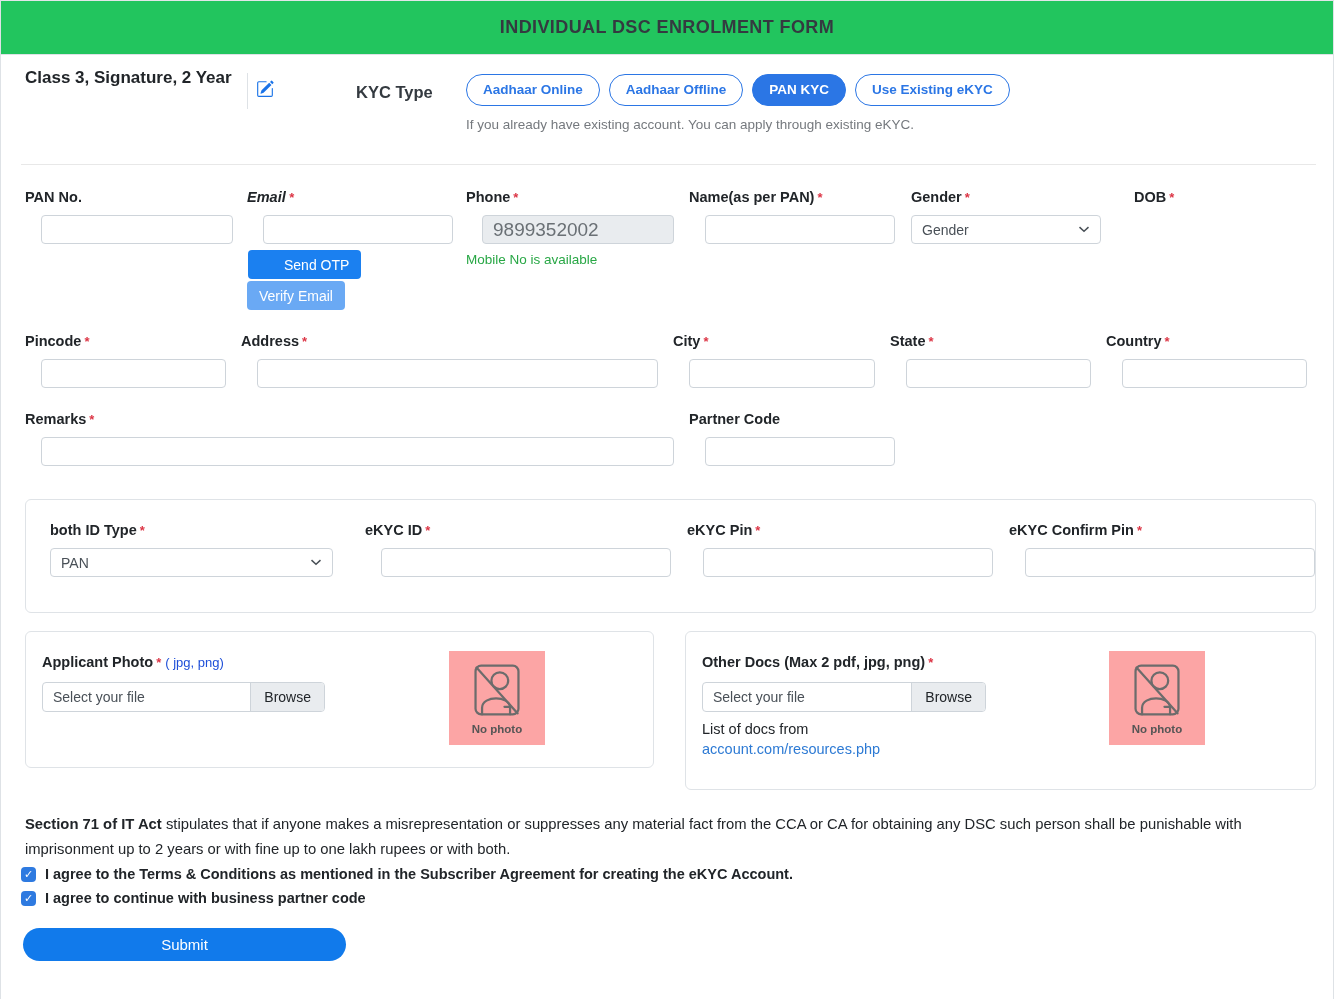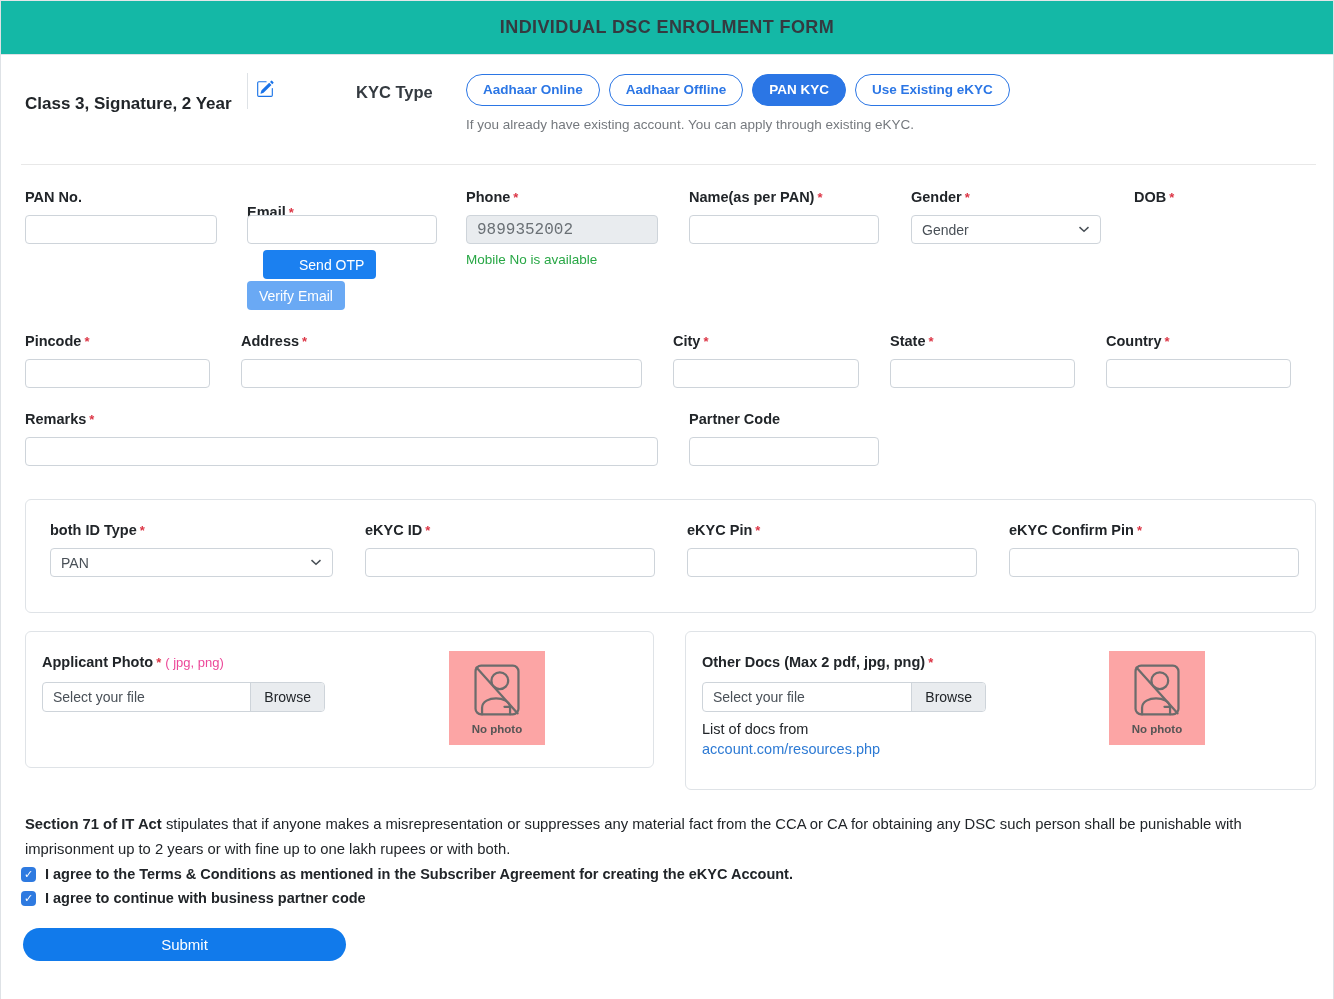--- a/index.html
+++ b/index.html
@@ -1,28 +1,28 @@
 <!DOCTYPE html>
 <html><head>
 <meta charset="utf-8">
 <style>
   * { margin:0; padding:0; box-sizing:border-box; }
   html,body { background:#fff; }
   body { font-family:"Liberation Sans","DejaVu Sans",sans-serif; color:#212529; }
   .page { position:relative; width:1334px; height:999px; background:#fff;
           border-left:1px solid #dee2e6; border-right:1px solid #dee2e6; overflow:hidden; }
-  .header { position:absolute; left:0; top:0; width:100%; height:55px; background:#14b8a6;
+  .header { position:absolute; left:0; top:0; width:100%; height:55px; background:#22c55e;
             border-top:1px solid #e3e6e9; border-bottom:1px solid #dee2e6; }
   .header h1 { font-size:18px; font-weight:700; color:#343a40; text-align:center;
                line-height:53px; letter-spacing:.4px; }
   .lbl { position:absolute; font-size:14.5px; font-weight:700; color:#212529; white-space:nowrap; }
   .req { color:#dc3545; font-size:13px; margin-left:3px; font-weight:700; }
-  .hint { font-weight:400; font-size:13px; color:#ec4899;margin-top:8px; }
+  .hint { font-weight:400; font-size:13px; color:#1d4ed8;margin-top:8px; }
   .inp { position:absolute; height:29px; border:1px solid #ced4da; border-radius:4px;
-         background:#fff; font-size:16px; color:#495057; padding:0 10px; font-family:Liberation Mono, monospace; }
+         background:#fff; font-size:19px; color:#495057; padding:0 10px; font-family:Liberation Sans, sans-serif;margin-left:16px; }
   .inp:disabled { background:#e9ecef; color:#6a7075; }
   .selectbox { position:absolute; height:29px; border:1px solid #ced4da; border-radius:4px;
                background:#fff; font-size:14px; color:#495057; padding:0 10px; display:flex;
                align-items:center; justify-content:space-between; cursor:pointer; }
   .datebox { position:absolute; height:29px; border:1px solid #ced4da; border-radius:4px;
              background:#fff; font-size:14px; color:#495057; padding:0 9px; display:flex;
              align-items:center; justify-content:space-between; cursor:text; }
   .pillrow { position:absolute; left:465px; top:74px; display:flex; gap:9px; }
   .pill { height:32px; padding:0 16px; border-radius:16px; border:1px solid #2b76e5;
           background:#fff; color:#2b76e5; font-size:13.5px; font-weight:700; line-height:30px;
@@ -61,21 +61,21 @@
 </style>
 </head>
 <body>
 
 <div class="page">
 
   <div class="header">
     <h1>INDIVIDUAL DSC ENROLMENT FORM</h1>
   </div>
 
-  <div class="product" style="left:24px; top:94px;">Class 3, Signature, 2 Year</div>
+  <div class="product" style="left:24px; top:68px;">Class 3, Signature, 2 Year</div>
   <div class="divider-v" style="left:246px; top:73px; height:36px;"></div>
   <button class="editbtn" style="left:255px; top:80px;">
     <span>
       <svg width="18" height="18" viewBox="0 0 16 16" fill="#1a73e8">
           <path d="M15.502 1.94a.5.5 0 0 1 0 .706L14.459 3.69l-2-2L13.502.646a.5.5 0 0 1 .707 0l1.293 1.293zm-1.75 2.456-2-2L4.939 9.21a.5.5 0 0 0-.121.196l-.805 2.414a.25.25 0 0 0 .316.316l2.414-.805a.5.5 0 0 0 .196-.12l6.813-6.814z"></path>
           <path d="M1 13.5A1.5 1.5 0 0 0 2.5 15h11a1.5 1.5 0 0 0 1.5-1.5v-6a.5.5 0 0 0-1 0v6a.5.5 0 0 1-.5.5h-11a.5.5 0 0 1-.5-.5v-11a.5.5 0 0 1 .5-.5H9a.5.5 0 0 0 0-1H2.5A1.5 1.5 0 0 0 1 2.5v11z"></path>
         </svg>
     </span>
   </button>
   <div class="kyclabel" style="left:355px; top:83px;">KYC Type</div>
@@ -86,41 +86,41 @@
     <button class="pill sel">PAN KYC</button>
     <button class="pill">Use Existing eKYC</button>
   </div>
   <div class="helper" style="left:465px; top:117px;">If you already have existing account. You can apply through existing eKYC.</div>
 
   <div class="hr" style="left:20px; top:164px; width:1295px;"></div>
 
   <div class="lbl" style="left:24px; top:189px;"><span>PAN No.</span></div>
   <input class="inp" style="left: 24px; top: 215px; width: 192px;" value="">
 
-  <div class="lbl" style="left:246px; top:204px;"><span>Email</span><span class="req">*</span></div>
+  <div class="lbl" style="left:246px; top:189px;font-style:italic;"><span>Email</span><span class="req">*</span></div>
   <input class="inp" style="left: 246px; top: 215px; width: 190px;" value="">
 
   <div class="lbl" style="left:465px; top:189px;"><span>Phone</span><span class="req">*</span></div>
   <input class="inp" style="left: 465px; top: 215px; width: 192px;" disabled="" value="9899352002">
   <div class="status-ok" style="left:465px; top:252px;">Mobile No is available</div>
 
   <div class="lbl" style="left:688px; top:189px;"><span>Name(as per PAN)</span><span class="req">*</span></div>
   <input class="inp" style="left: 688px; top: 215px; width: 190px;" value="">
 
   <div class="lbl" style="left:910px; top:189px;"><span>Gender</span><span class="req">*</span></div>
   <div class="selectbox" style="left:910px; top:215px; width:190px;">
     <span>Gender</span>
     <span><svg width="12" height="12" viewBox="0 0 16 16" fill="none" stroke="#495057" stroke-width="2">
           <path d="M2 5.5 8 11l6-5.5"></path>
         </svg></span>
   </div>
 
   <div class="lbl" style="left:1133px; top:189px;"><span>DOB</span><span class="req">*</span></div>
 
-  <button class="btn-primary" style="left:262px; top:250px;padding-left:36px;">Send OTP</button>
+  <button class="btn-primary" style="left:247px; top:250px;padding-left:36px;">Send OTP</button>
   <button class="btn-primary btn-light-blue" style="left:246px; top:281px;">Verify Email</button>
 
   <div class="lbl" style="left:24px; top:333px;"><span>Pincode</span><span class="req">*</span></div>
   <input class="inp" style="left: 24px; top: 359px; width: 185px;" value="">
 
   <div class="lbl" style="left:240px; top:333px;"><span>Address</span><span class="req">*</span></div>
   <input class="inp" style="left: 240px; top: 359px; width: 401px;" value="">
 
   <div class="lbl" style="left:672px; top:333px;"><span>City</span><span class="req">*</span></div>
   <input class="inp" style="left: 672px; top: 359px; width: 186px;" value="">

